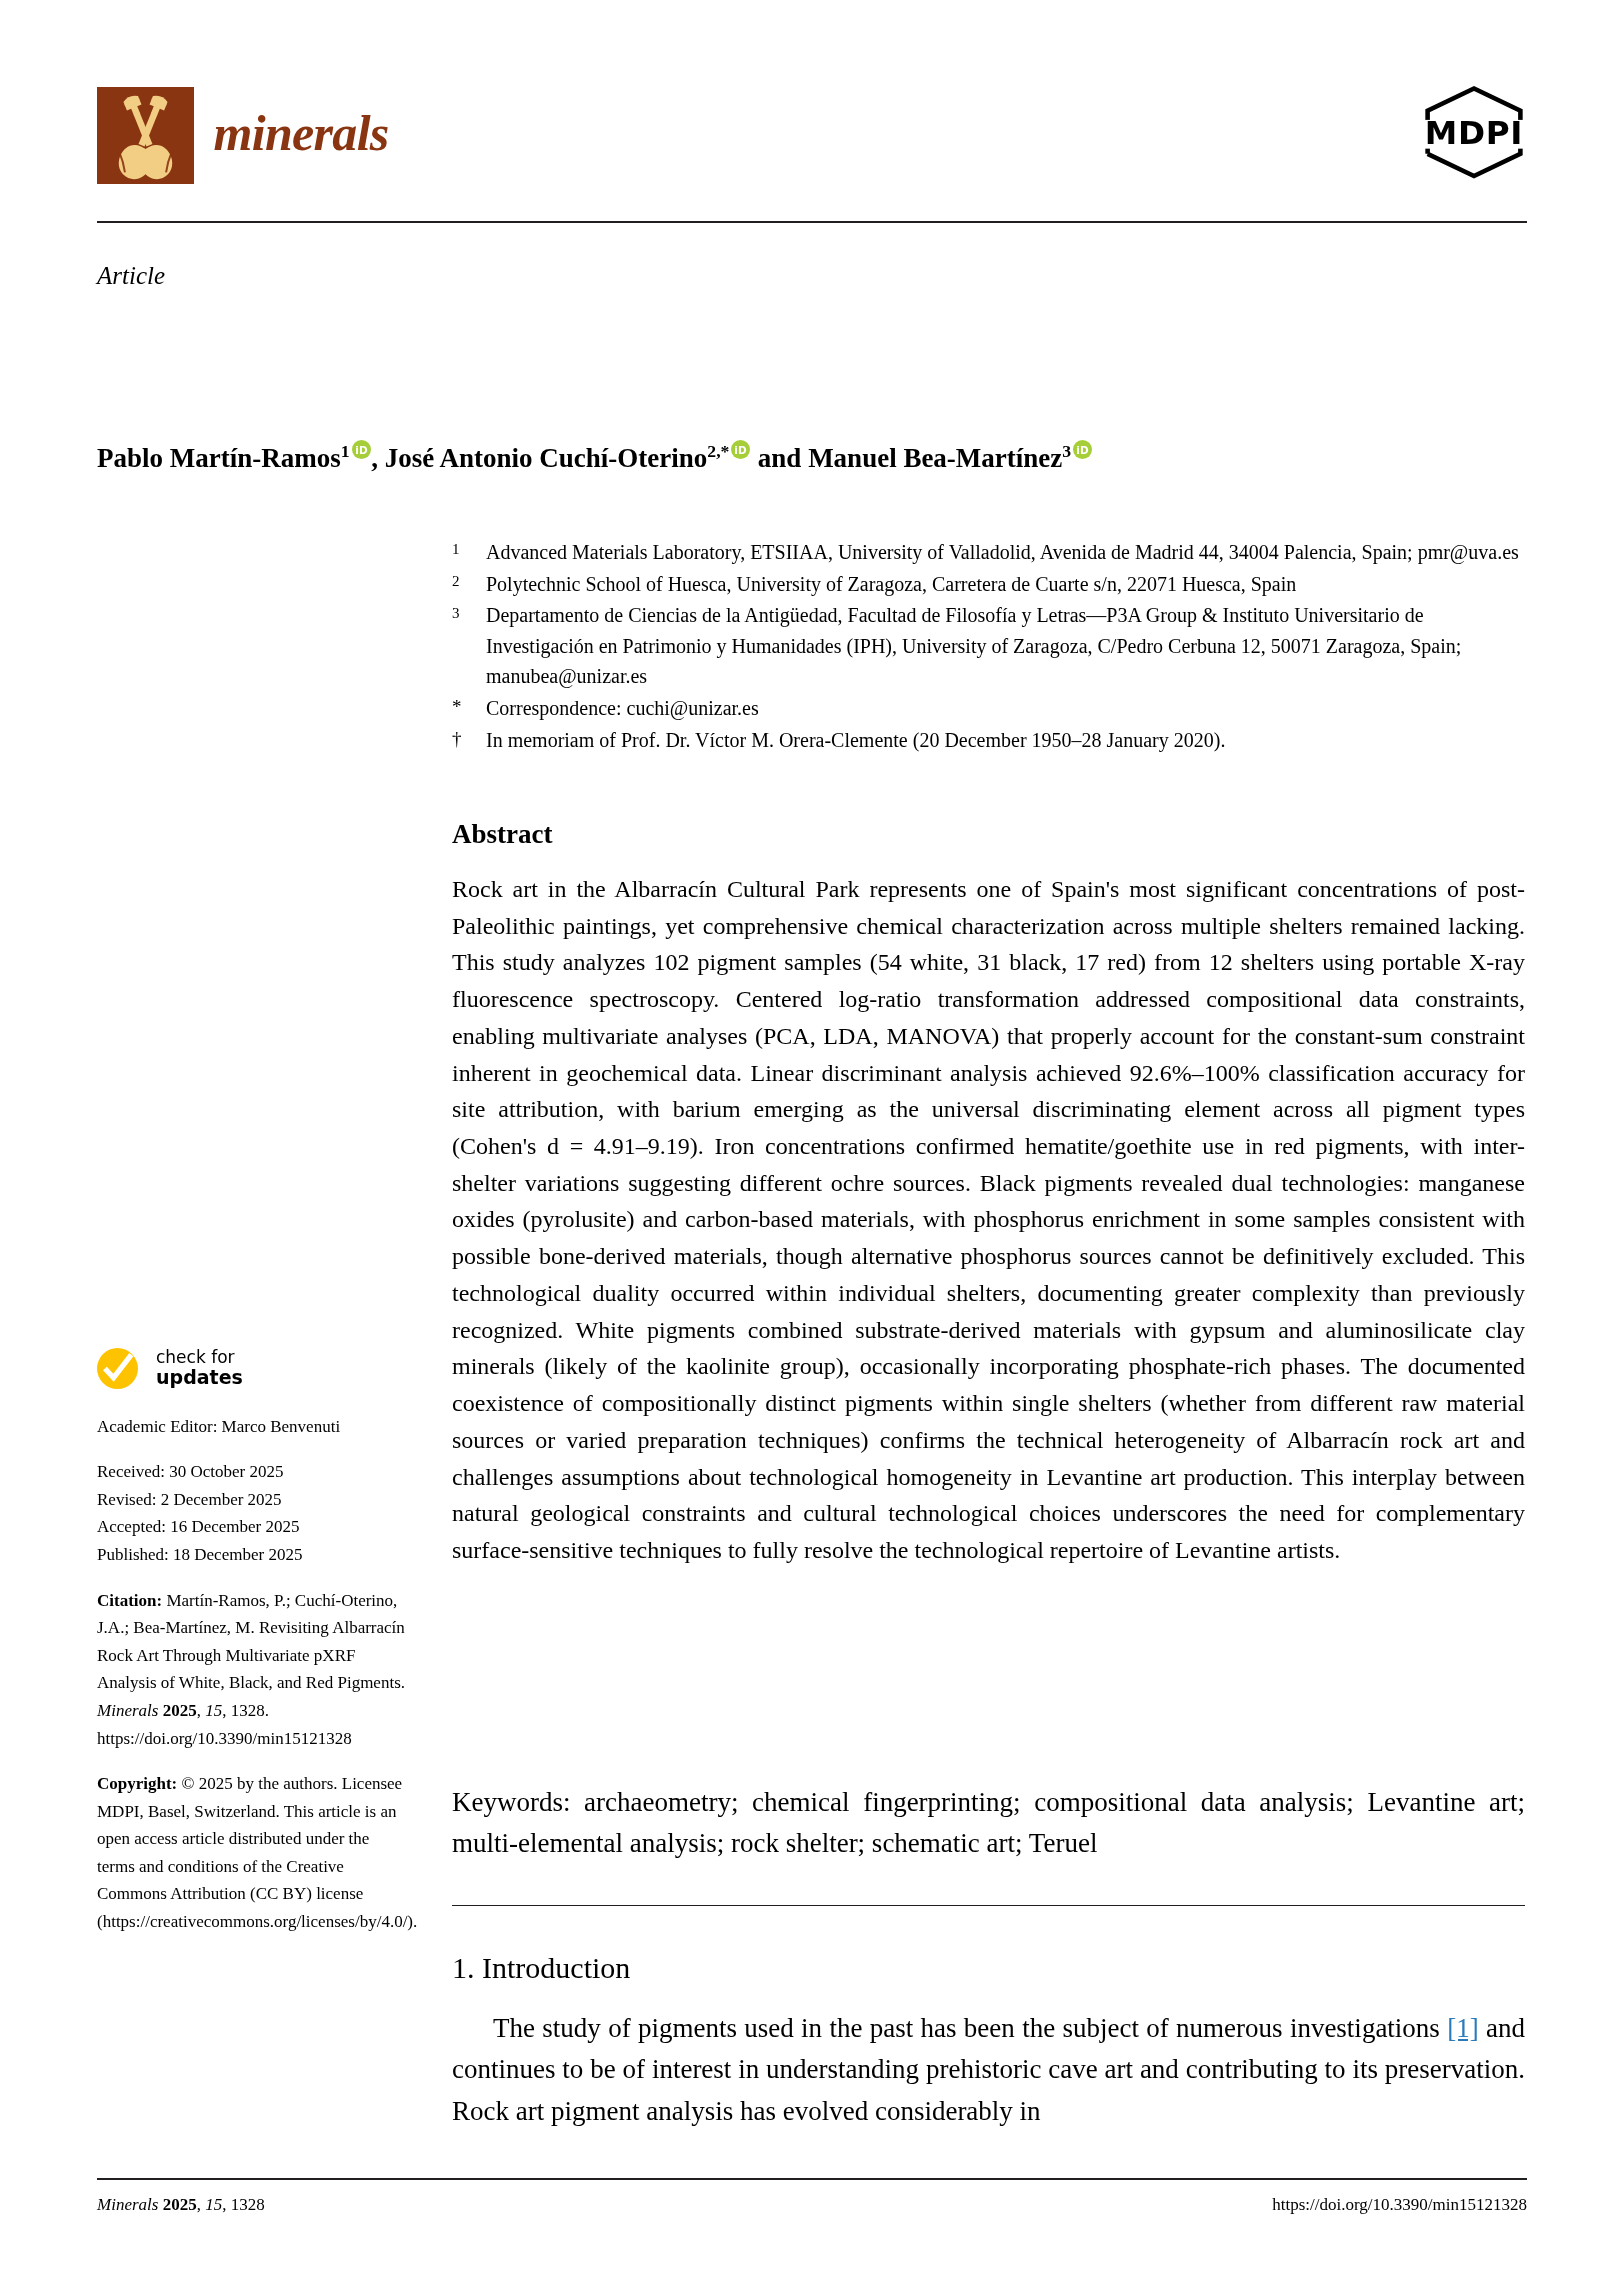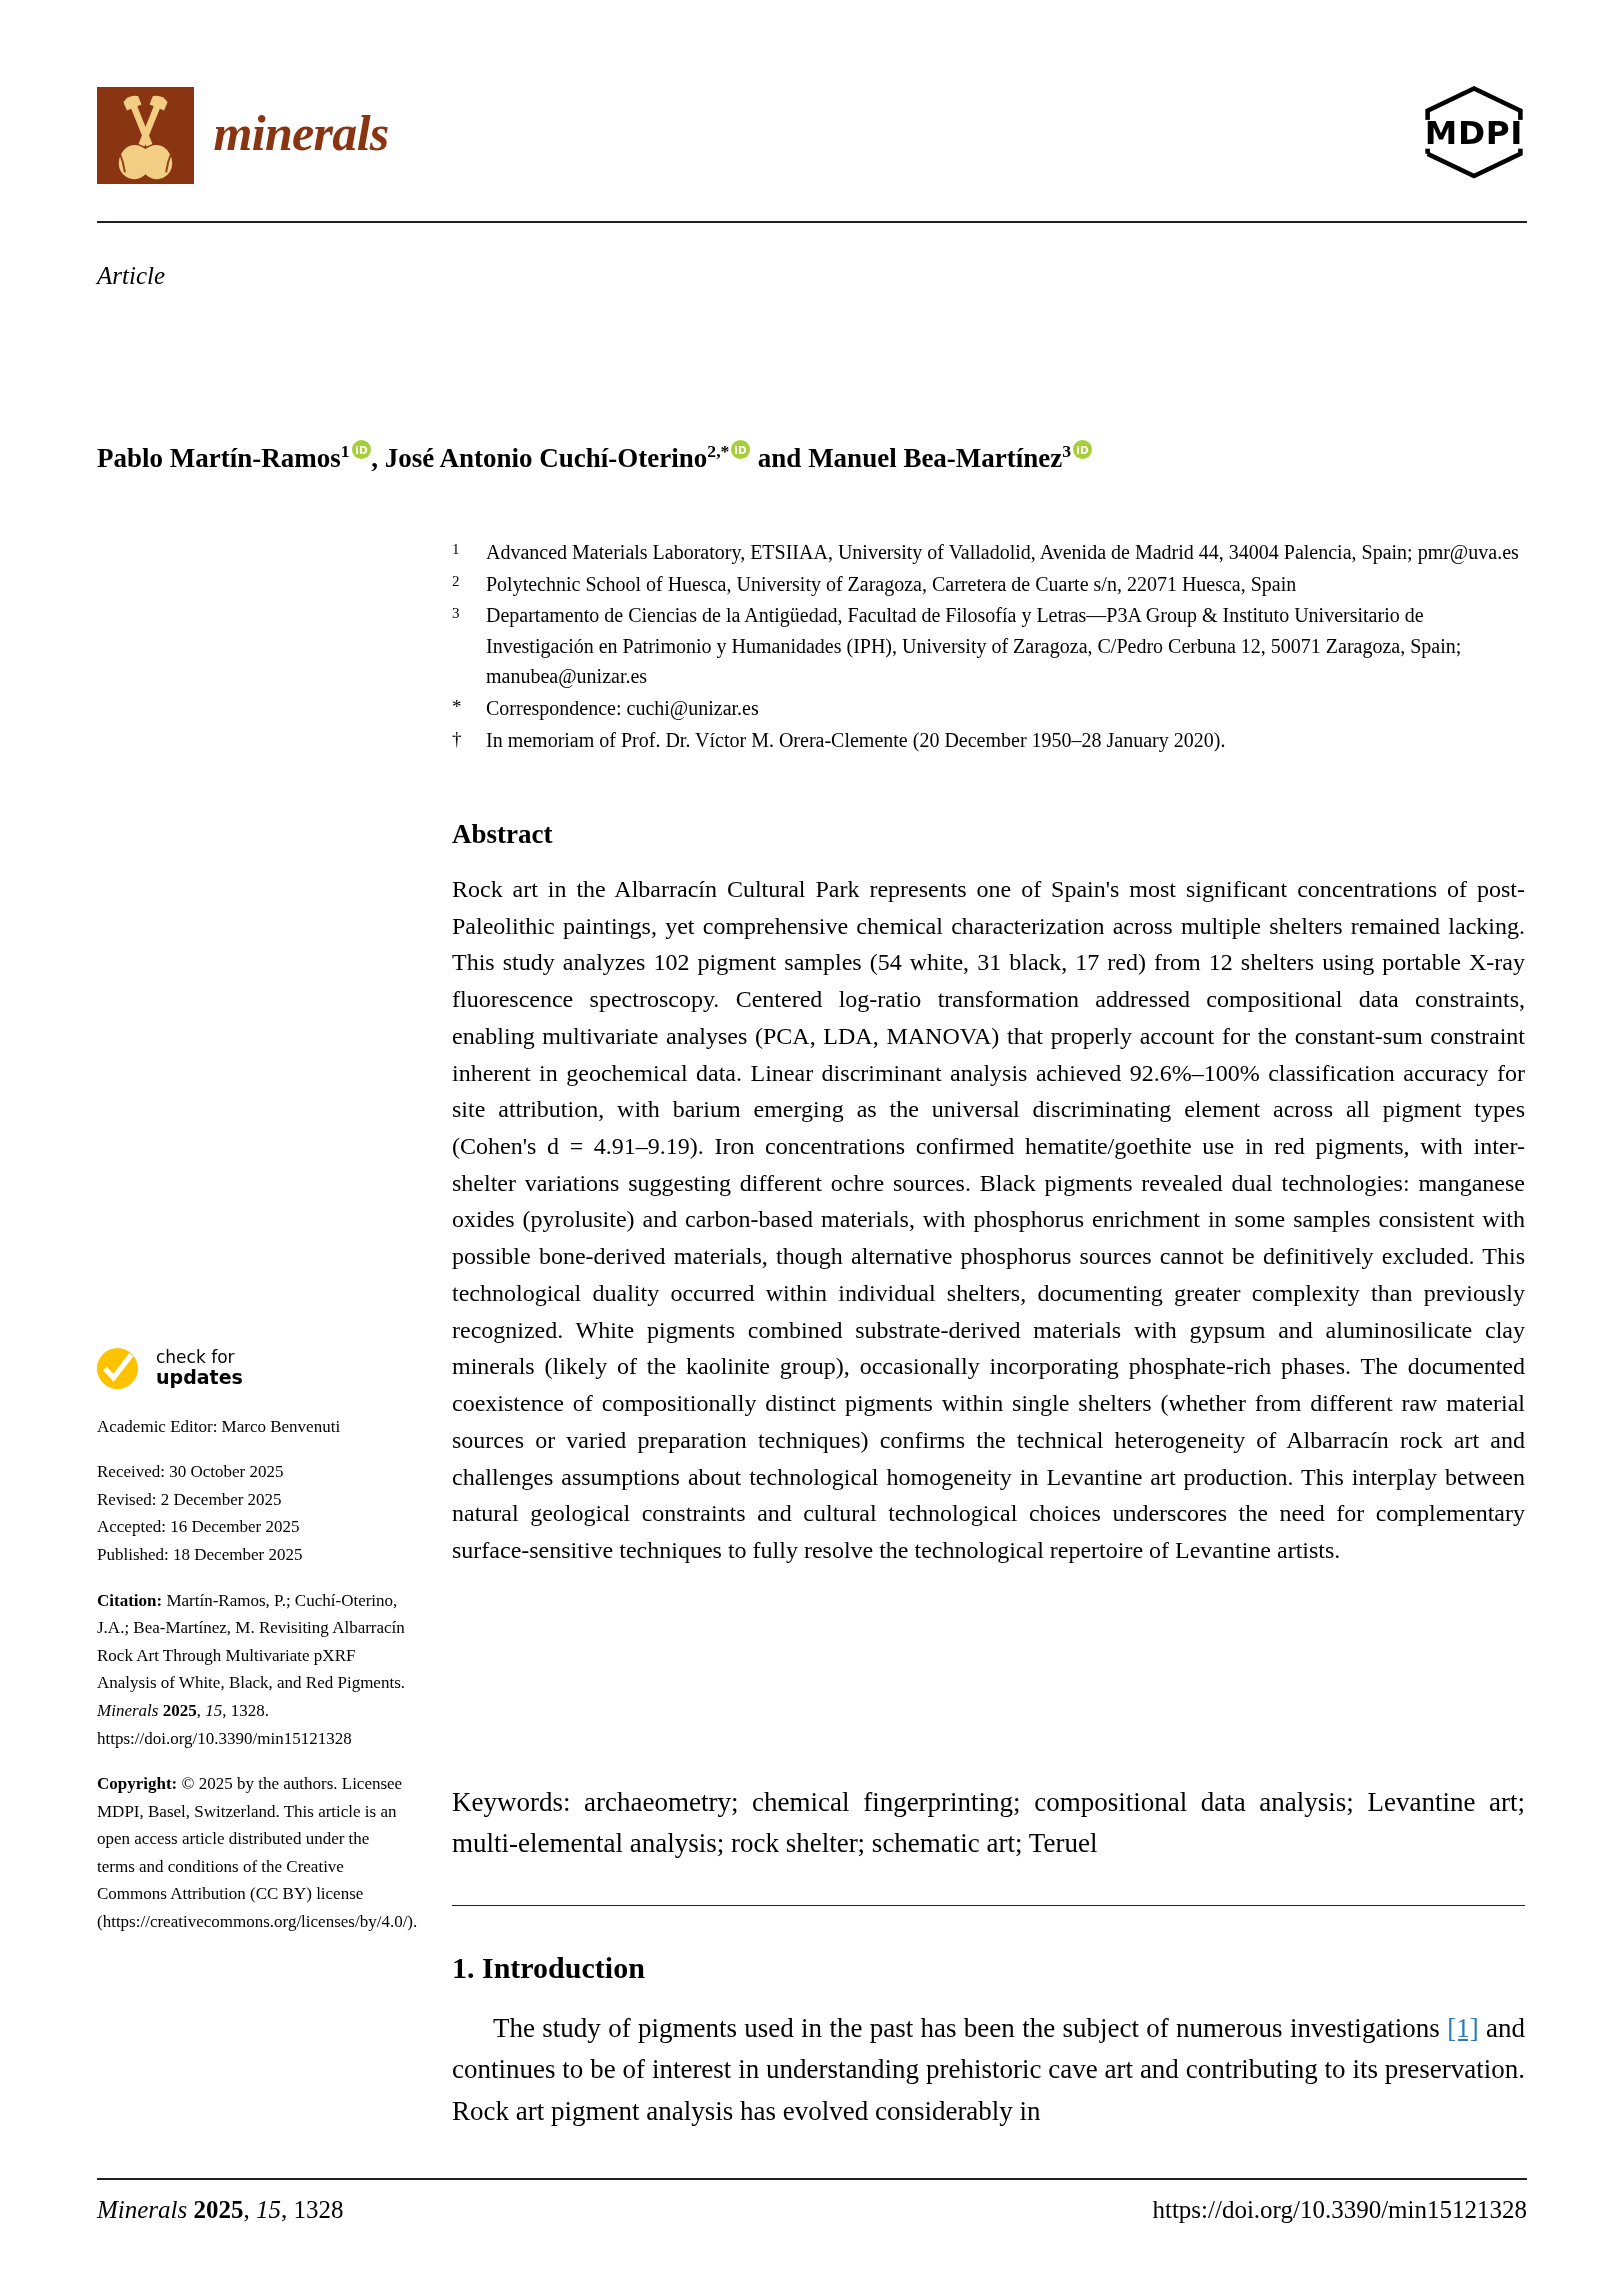--- a/index.html
+++ b/index.html
@@ -183,21 +183,21 @@
     left: 452px;
     top: 1905px;
     width: 1073px;
     height: 0;
     border-top: 1.3px solid #231f20;
   }
   .intro-head {
     position: absolute;
     left: 452px;
     top: 1951px;
-    font-weight: 700;
+    font-weight: 400;
     font-size: 30px;
   }
   .intro-body {
     position: absolute;
     left: 452px;
     top: 2008px;
     width: 1073px;
     font-size: 27px;
     line-height: 1.53;
     text-align: justify;
@@ -247,21 +247,21 @@
     height: 0;
     border-top: 2px solid #231f20;
   }
   .footer {
     position: absolute;
     left: 97px;
     top: 2194px;
     width: 1430px;
     display: flex;
     justify-content: space-between;
-    font-size: 25px;
+    font-size: 17px;
     line-height: 1.3;
   }
   .footer-left i { font-style: italic; }
   .footer-left b { font-weight: 700; }
 </style>
 </head>
 <body>
 
 <div class="page">
 

